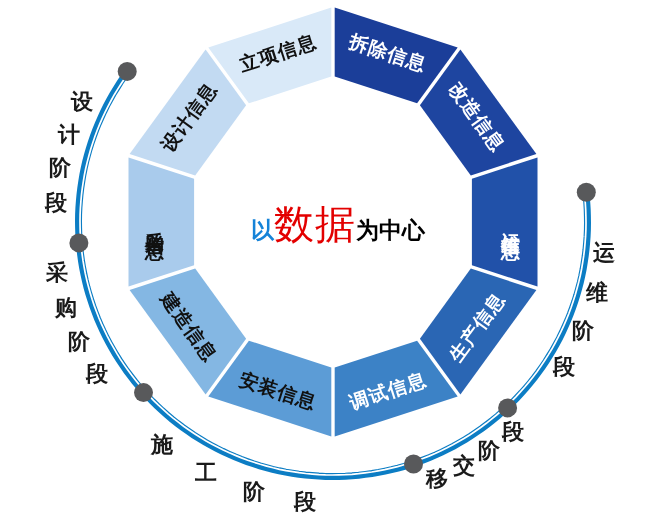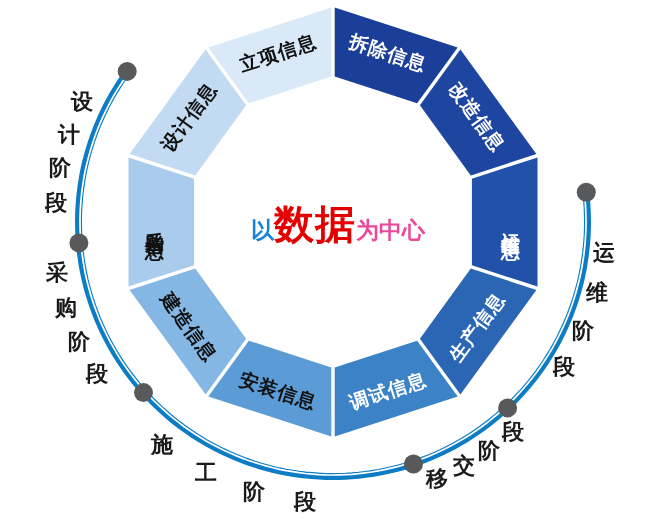--- a/index.html
+++ b/index.html
@@ -18,21 +18,21 @@
   .phase-char{
     position:absolute;width:28px;height:28px;margin-left:-14px;margin-top:-14px;
     display:flex;align-items:center;justify-content:center;
     font-size:22px;font-weight:600;line-height:1;
   }
   .center-label{
     position:absolute;left:338px;top:224px;transform:translate(-50%,-50%);
     white-space:nowrap;line-height:1;
   }
   .center-label .small{font-size:23px;font-weight:bold;}
-  .center-label .big{font-size:40px;font-weight:bold;letter-spacing:1px;}
+  .center-label .big{font-size:40px;font-weight:normal;letter-spacing:1px;}
 </style>
 </head>
 <body>
 
 <div class="stage">
   <svg id="diagram-svg" width="652" height="523" viewBox="0 0 652 523">
       <polygon points="334.7,7.6 457.7,47.5 417.1,103.3 334.7,76.6" fill="#1B3E99"></polygon>
       <polygon points="460.4,49.5 536.4,154.1 470.8,175.4 419.9,105.3" fill="#1E45A0"></polygon>
       <polygon points="537.5,157.4 537.5,286.6 471.9,265.3 471.9,178.7" fill="#2151A9"></polygon>
       <polygon points="536.4,289.9 460.4,394.5 419.9,338.7 470.8,268.6" fill="#2A66B4"></polygon>
@@ -47,21 +47,21 @@
       <circle cx="127.2" cy="71.4" r="9.5" fill="#58595B"></circle>
       <circle cx="78.9" cy="242.9" r="9.5" fill="#58595B"></circle>
       <circle cx="143.5" cy="392.6" r="9.5" fill="#58595B"></circle>
       <circle cx="413.5" cy="464.0" r="9.5" fill="#58595B"></circle>
       <circle cx="507.6" cy="407.9" r="9.5" fill="#58595B"></circle>
       <circle cx="586.3" cy="192.2" r="9.5" fill="#58595B"></circle>
     </svg>
 
   <div id="labels">
     <div class="center-label">
-      <span class="small" style="color: rgb(21, 131, 216);">以</span><span class="big" style="color: rgb(227, 0, 0);">数据</span><span class="small" style="color: #ec4899;">为中心</span>
+      <span class="small" style="color: rgb(21, 131, 216);">以</span><span class="big" style="color: rgb(227, 0, 0);">数据</span><span class="small" style="color: #000000;">为中心</span>
     </div>
   <div class="seg-label" style="left: 388px; top: 53px; transform: translate(-50%, -50%) rotate(18deg); color: rgb(255, 255, 255);">拆除信息</div>
       <div class="seg-label" style="left: 477px; top: 117px; transform: translate(-50%, -50%) rotate(54deg); color: rgb(255, 255, 255);">改造信息</div>
       <div class="seg-label vertical" style="left: 511px; top: 222px; color: rgb(255, 255, 255);">运维信息</div>
       <div class="seg-label" style="left: 477px; top: 327px; transform: translate(-50%, -50%) rotate(-54deg); color: rgb(255, 255, 255);">生产信息</div>
       <div class="seg-label" style="left: 388px; top: 391px; transform: translate(-50%, -50%) rotate(-18deg); color: rgb(255, 255, 255);">调试信息</div>
       <div class="seg-label" style="left: 278px; top: 391px; transform: translate(-50%, -50%) rotate(18deg); color: rgb(17, 17, 17);">安装信息</div>
       <div class="seg-label" style="left: 189px; top: 327px; transform: translate(-50%, -50%) rotate(54deg); color: rgb(17, 17, 17);">建造信息</div>
       <div class="seg-label vertical" style="left: 155px; top: 222px; color: rgb(17, 17, 17);">采购信息</div>
       <div class="seg-label" style="left: 189px; top: 117px; transform: translate(-50%, -50%) rotate(-54deg); color: rgb(17, 17, 17);">设计信息</div>

